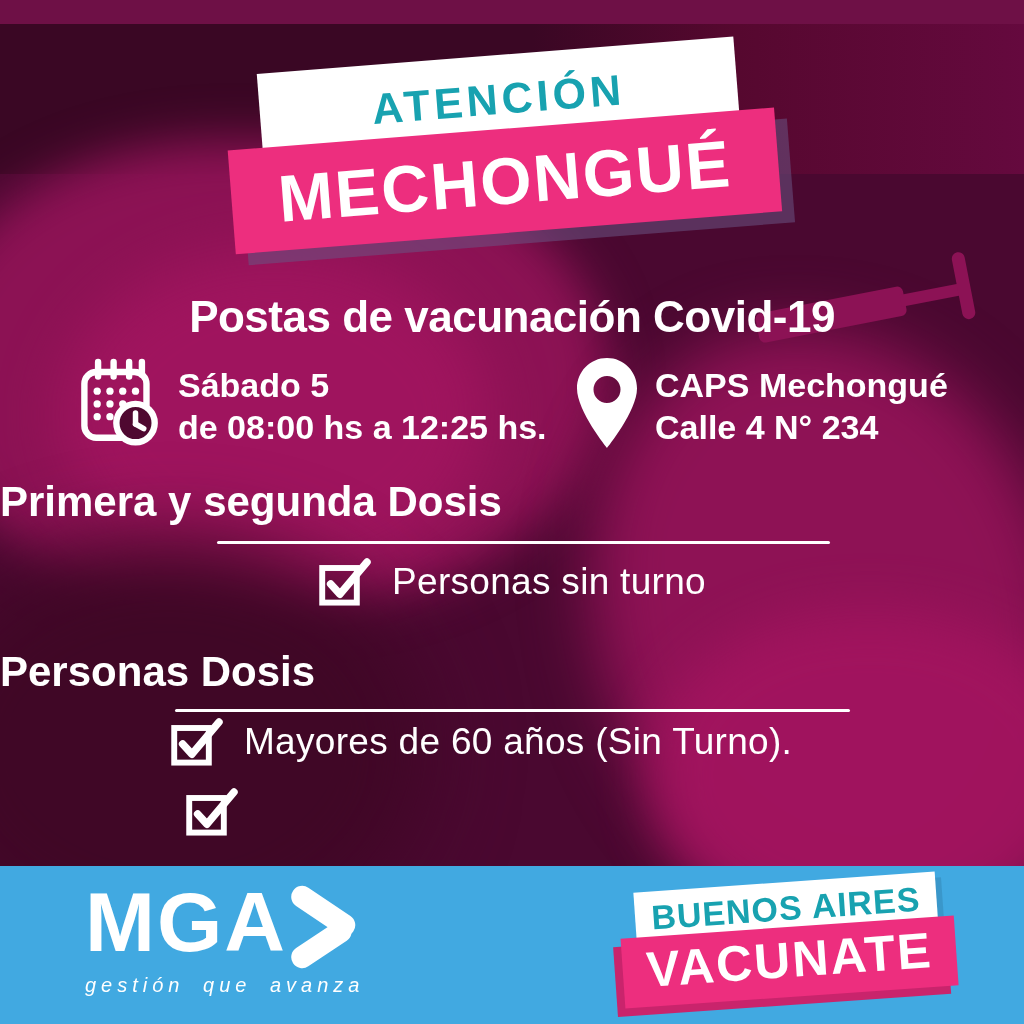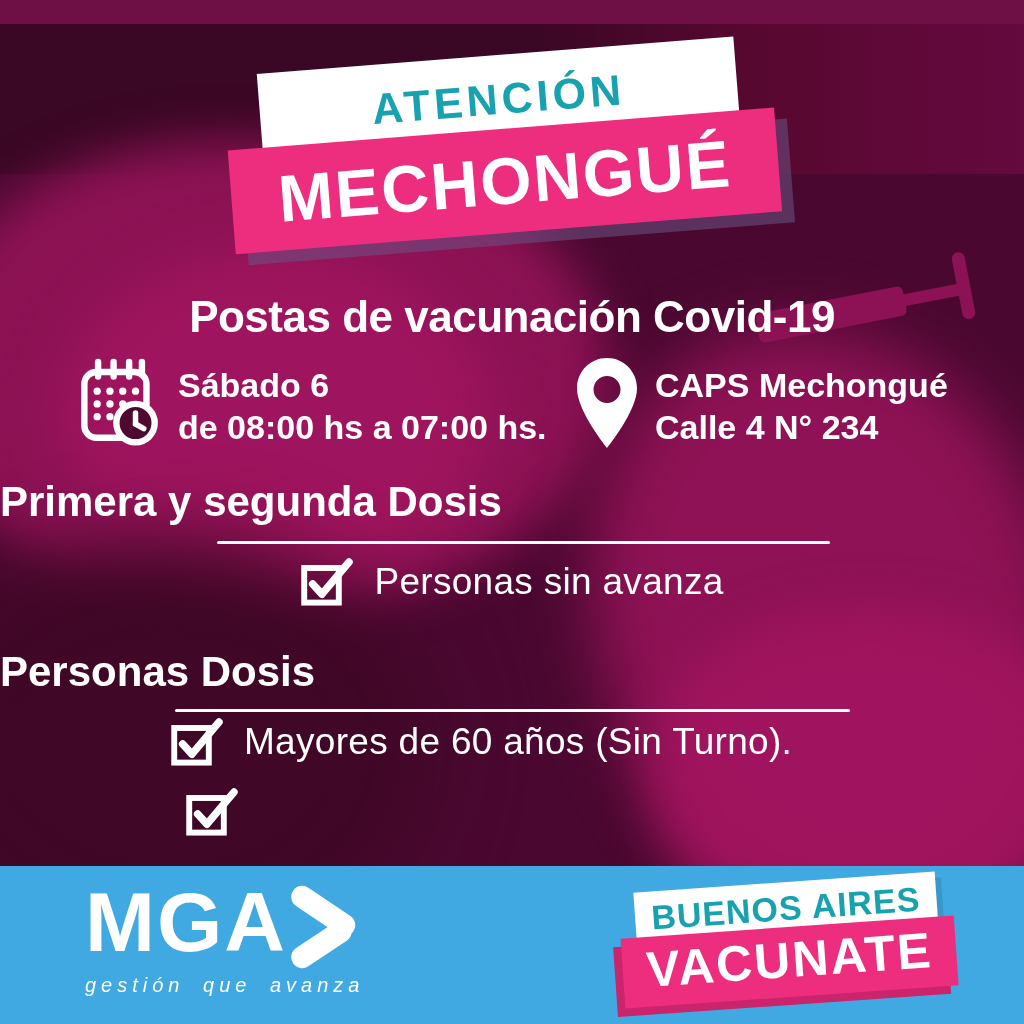--- a/index.html
+++ b/index.html
@@ -125,22 +125,22 @@
         <circle cx="21" cy="52" r="4" fill="#fff"></circle>
           <circle cx="35" cy="52" r="4" fill="#fff"></circle>
           <circle cx="49" cy="52" r="4" fill="#fff"></circle>
         <circle cx="21" cy="66" r="4" fill="#fff"></circle>
           <circle cx="35" cy="66" r="4" fill="#fff"></circle>
         <circle cx="63" cy="73" r="21" fill="#4F0830" stroke="#fff" stroke-width="7"></circle>
         <path d="M63 74 V62" stroke="#fff" stroke-width="6" stroke-linecap="round"></path>
         <path d="M63 74 L72 79" stroke="#fff" stroke-width="6" stroke-linecap="round"></path>
       </svg>
       <div class="info-lines">
-        <div>Sábado 6</div>
-        <div>de 08:00 hs a 07:00 hs.</div>
+        <div>Sábado 5</div>
+        <div>de 08:00 hs a 12:25 hs.</div>
       </div>
     </div>
     <div class="info">
       <svg class="info-icon" viewBox="0 0 64 96" width="64" height="96">
         <path fill="#fff" fill-rule="evenodd" d="M32 2 C15 2 2 15.5 2 32.5 C2 55 32 92 32 92 C32 92 62 55 62 32.5 C62 15.5 49 2 32 2 Z
              M32 20 a13.5 13.5 0 1 1 0 27 a13.5 13.5 0 1 1 0 -27 Z"></path>
       </svg>
       <div class="info-lines">
         <div>CAPS Mechongué</div>
         <div>Calle 4 N° 234</div>
@@ -148,21 +148,21 @@
     </div>
   </div>
 
   <div class="sec-heading heading-1">Primera y segunda Dosis</div>
   <div class="rule rule-1"></div>
   <div class="check-item item-centered">
     <svg viewBox="0 0 64 60" width="54" height="51">
       <rect x="5" y="14" width="41" height="41" fill="none" stroke="#fff" stroke-width="7"></rect>
       <path d="M15 33 L26 45 L58 7" fill="none" stroke="#fff" stroke-width="9" stroke-linecap="round" stroke-linejoin="round"></path>
     </svg>
-    <span class="label">Personas sin avanza</span>
+    <span class="label">Personas sin turno</span>
   </div>
 
   <div class="sec-heading heading-2">Personas Dosis</div>
   <div class="rule rule-2"></div>
   <div class="check-item item-left-1">
     <svg viewBox="0 0 64 60" width="54" height="51">
       <rect x="5" y="14" width="41" height="41" fill="none" stroke="#fff" stroke-width="7"></rect>
       <path d="M15 33 L26 45 L58 7" fill="none" stroke="#fff" stroke-width="9" stroke-linecap="round" stroke-linejoin="round"></path>
     </svg>
     <span class="label">Mayores de 60 años (Sin Turno).</span>

